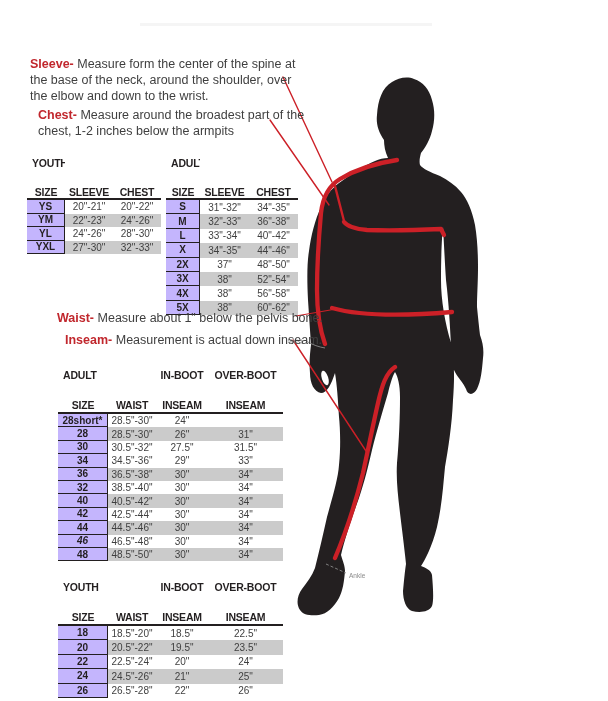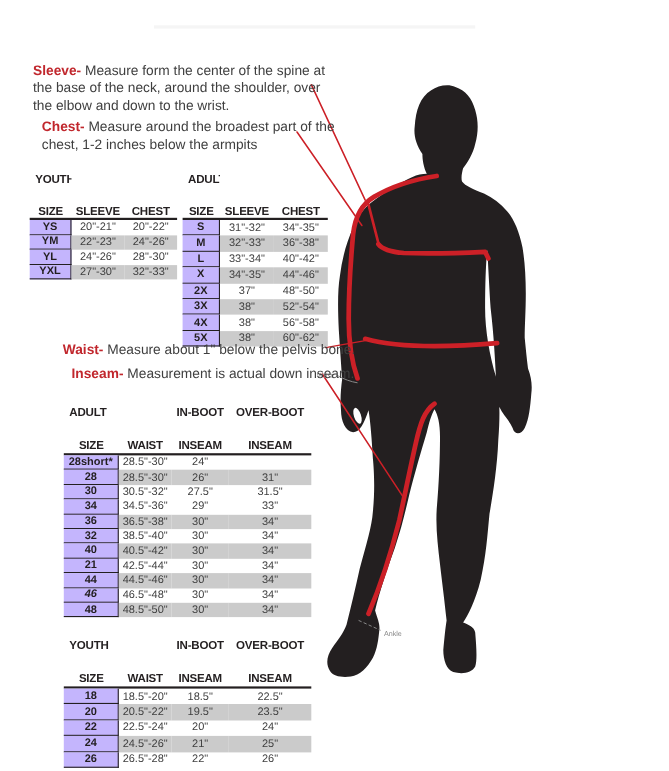--- a/index.html
+++ b/index.html
@@ -287,21 +287,21 @@
         <div class="td val-cell" style="width: 52px;">30"</div>
         <div class="td val-cell" style="width: 75px;">34"</div>
       </div>
       <div class="tr data" style="height: 13.4px;">
         <div class="td size-cell" style="width: 50px;">40</div>
         <div class="td val-cell shade" style="width: 48px;">40.5"-42"</div>
         <div class="td val-cell shade" style="width: 52px;">30"</div>
         <div class="td val-cell shade" style="width: 75px;">34"</div>
       </div>
       <div class="tr data" style="height: 13.4px;">
-        <div class="td size-cell" style="width: 50px;">21</div>
+        <div class="td size-cell" style="width: 50px;">42</div>
         <div class="td val-cell" style="width: 48px;">42.5"-44"</div>
         <div class="td val-cell" style="width: 52px;">30"</div>
         <div class="td val-cell" style="width: 75px;">34"</div>
       </div>
       <div class="tr data" style="height: 13.4px;">
         <div class="td size-cell" style="width: 50px;">44</div>
         <div class="td val-cell shade" style="width: 48px;">44.5"-46"</div>
         <div class="td val-cell shade" style="width: 52px;">30"</div>
         <div class="td val-cell shade" style="width: 75px;">34"</div>
       </div>

